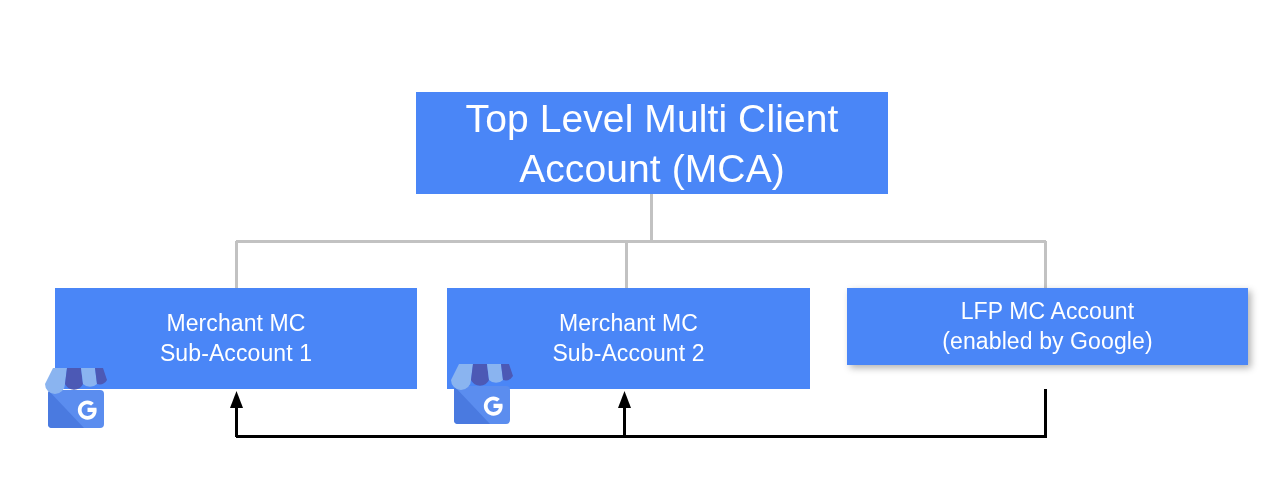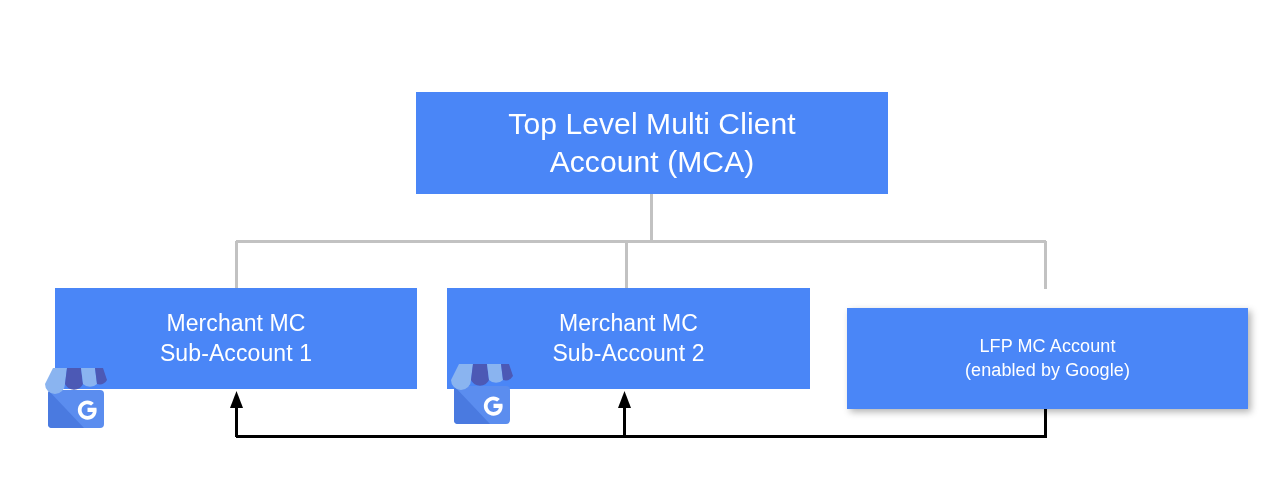--- a/index.html
+++ b/index.html
@@ -44,43 +44,43 @@
   .node-label {
     display: block;
     white-space: pre-line;
     padding: 0 10px;
   }
   #node-mca {
     left: 416px;
     top: 92px;
     width: 472px;
     height: 102px;
-    font-size: 30px;
+    font-size: 39px;
+    align-items: flex-end;
   }
   #node-merchant-1 {
     left: 55px;
     top: 288px;
     width: 362px;
     height: 101px;
     font-size: 23px;
   }
   #node-merchant-2 {
     left: 447px;
     top: 288px;
     width: 363px;
     height: 101px;
     font-size: 23px;
   }
   #node-lfp {
     left: 847px;
     top: 288px;
     width: 401px;
-    height: 101px;
-    font-size: 18px;
-    margin-top: 20px;
+    height: 77px;
+    font-size: 23px;
   }
   .gmb-icon {
     position: absolute;
     width: 72px;
     height: 72px;
   }
   #gmb-icon-1 {
     left: 40px;
     top: 362px;
   }

